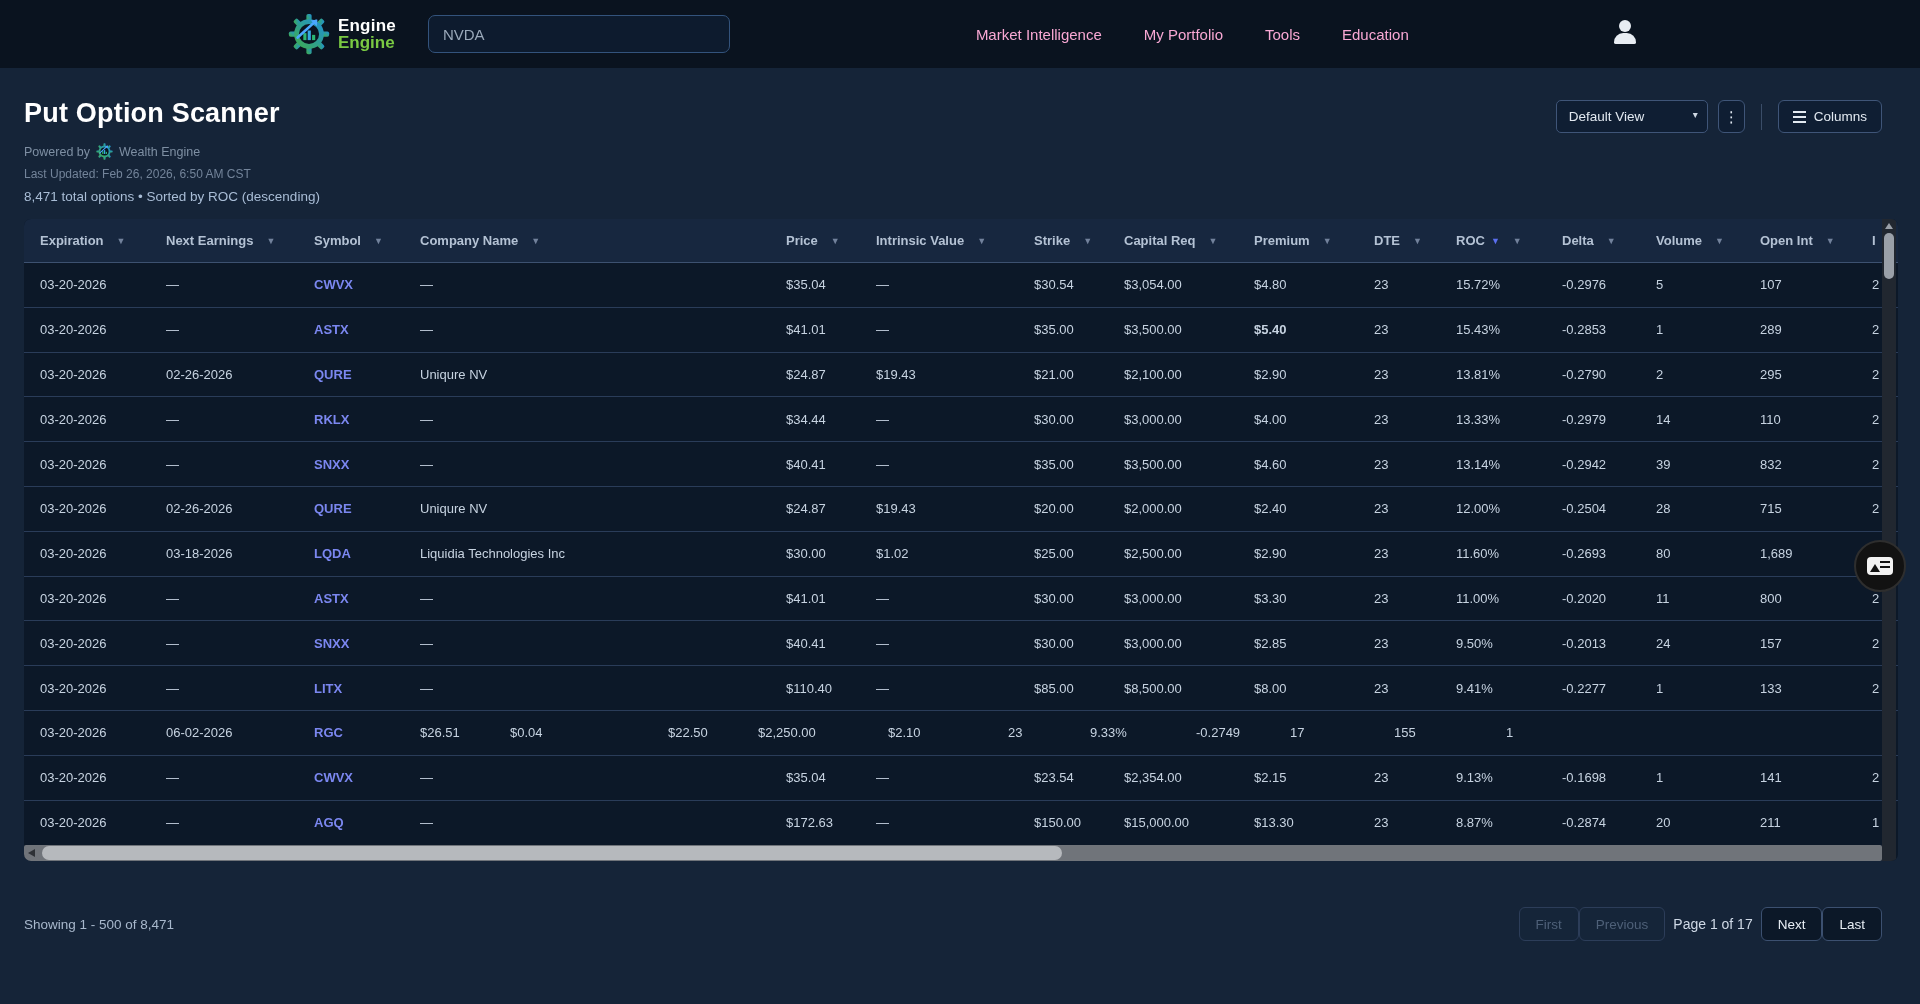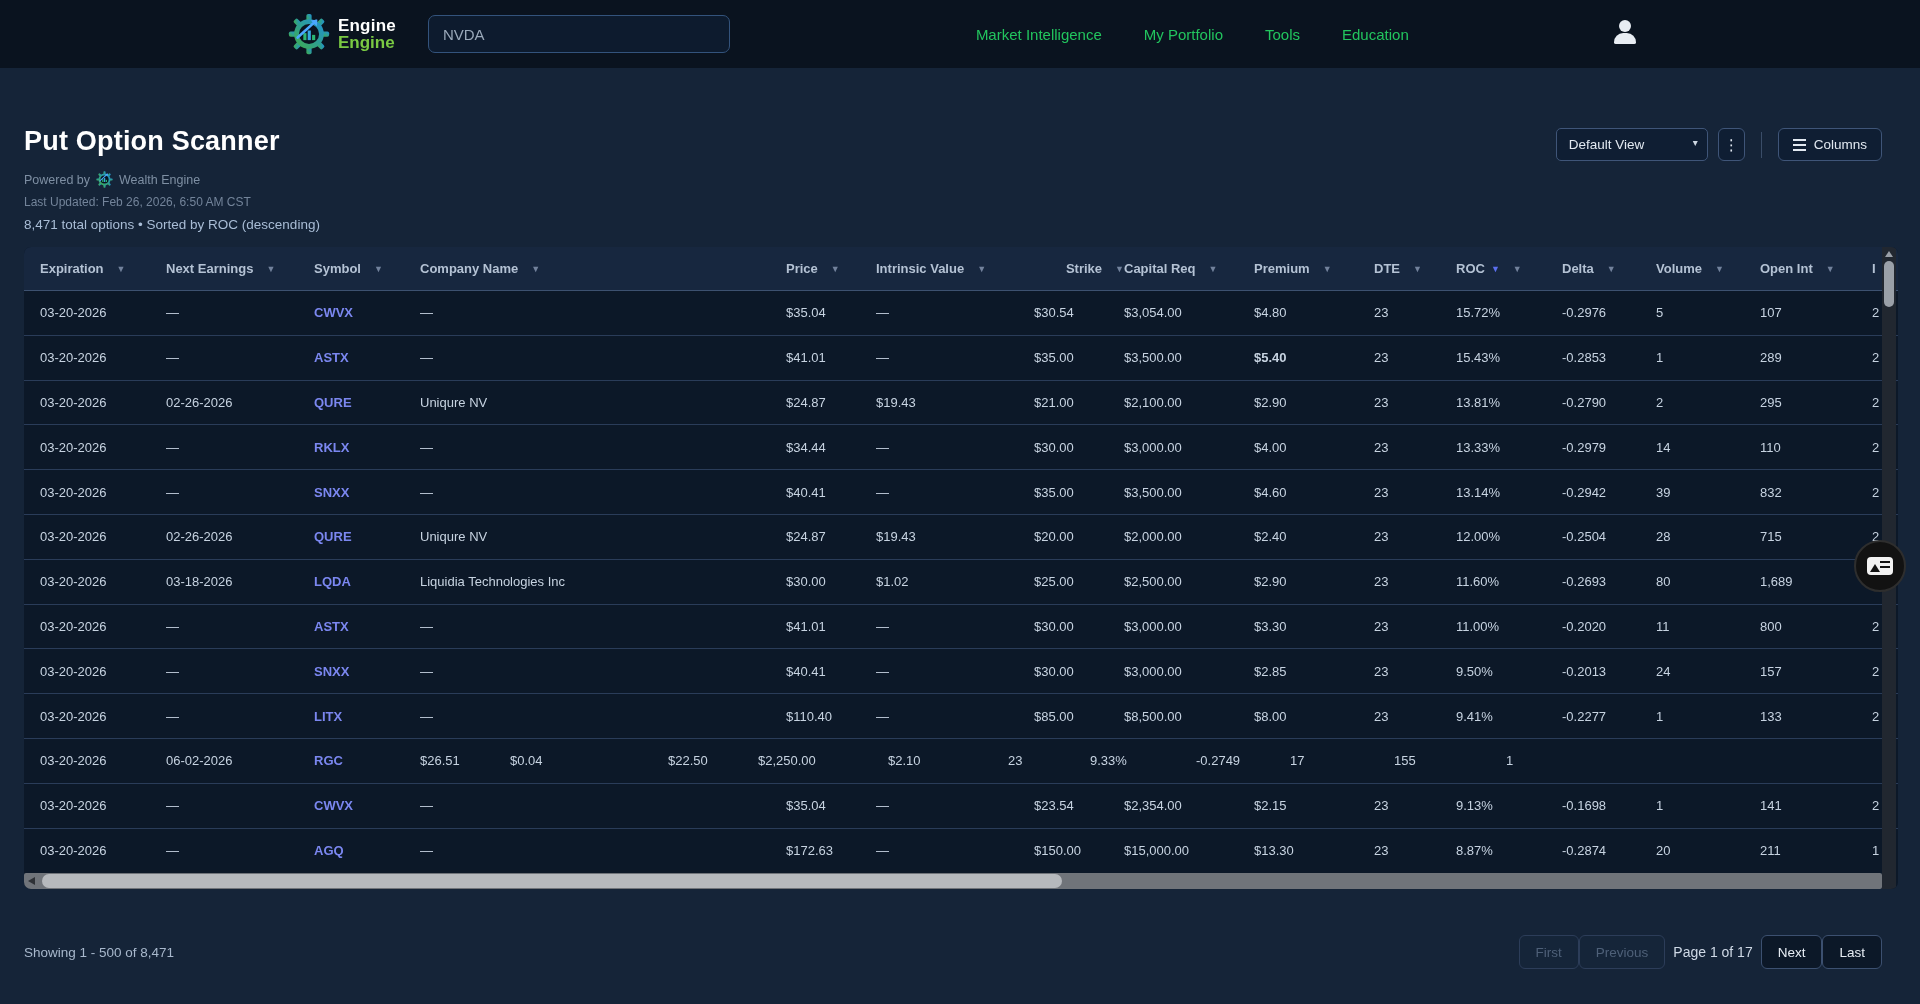--- a/index.html
+++ b/index.html
@@ -9,27 +9,27 @@
   
   .navbar { height:68px; background:#0a131f; display:flex; align-items:center; position:relative; }
   .brand { display:flex; align-items:center; margin-left:288px; gap:8px; }
   .brand-text { line-height:1.0; font-weight:bold; }
   .brand-line1 { color:#ffffff; font-size:17px; letter-spacing:.2px; }
   .brand-line2 { color:#7ac943; font-size:17px; }
   .nav-search { margin-left:32px; width:302px; height:38px; background:#0d1b2e;
     border:1px solid #33537c; border-radius:7px; color:#9aa9ba; font-size:15px;
     padding:0 14px; outline:none; font-family:"Liberation Sans", sans-serif; }
   .nav-links { display:flex; align-items:center; gap:42px; margin-left:246px; }
-  .nav-link { color:#22c55e; font-size:15px; cursor:pointer; }
+  .nav-link { color:#f9a8d4; font-size:15px; cursor:pointer; }
   .nav-user { position:absolute; left:1612px; top:18px; width:26px; height:28px; cursor:pointer; }
   .nav-user .head { width:12px; height:12px; border-radius:50%; background:#e8edf3; margin:2px auto 1px; }
   .nav-user .body { width:22px; height:11px; border-radius:10px 10px 2px 2px; background:#e8edf3; margin:0 auto; }
 
   
-  .page-head { display:flex; justify-content:space-between; align-items:flex-start; padding:30px 38px 0 24px;margin-top:28px; }
+  .page-head { display:flex; justify-content:space-between; align-items:flex-start; padding:30px 38px 0 24px; }
   .page-title { font-size:27px; font-weight:bold; color:#ffffff; letter-spacing:.2px; }
   .meta { margin-top:14px; }
   .powered { display:flex; align-items:center; gap:6px; color:#7e8fa3; font-size:12.5px; }
   .last-updated { margin-top:7px; color:#73849a; font-size:12px; }
   .summary { margin-top:8px; color:#a9bdd6; font-size:13.5px; }
 
   .head-controls { display:flex; align-items:center; gap:10px; margin-top:2px; }
   .view-select-wrap { position:relative; }
   .view-select { appearance:none; -webkit-appearance:none; width:152px; height:33px;
     background:#0f1e33; border:1px solid #3f5578; border-radius:5px; color:#e2e9f1;
@@ -201,21 +201,21 @@
         <span class="filter-tri">▼</span>
       </div>
       <div class="th" style="width: 90px;">
         <span>Price</span>
         <span class="filter-tri">▼</span>
       </div>
       <div class="th" style="width: 158px;">
         <span>Intrinsic Value</span>
         <span class="filter-tri">▼</span>
       </div>
-      <div class="th" style="width: 90px; justify-content: flex-end;">
+      <div class="th" style="width: 90px;">
         <span>Strike</span>
         <span class="filter-tri">▼</span>
       </div>
       <div class="th" style="width: 130px;">
         <span>Capital Req</span>
         <span class="filter-tri">▼</span>
       </div>
       <div class="th" style="width: 120px;">
         <span>Premium</span>
         <span class="filter-tri">▼</span>

